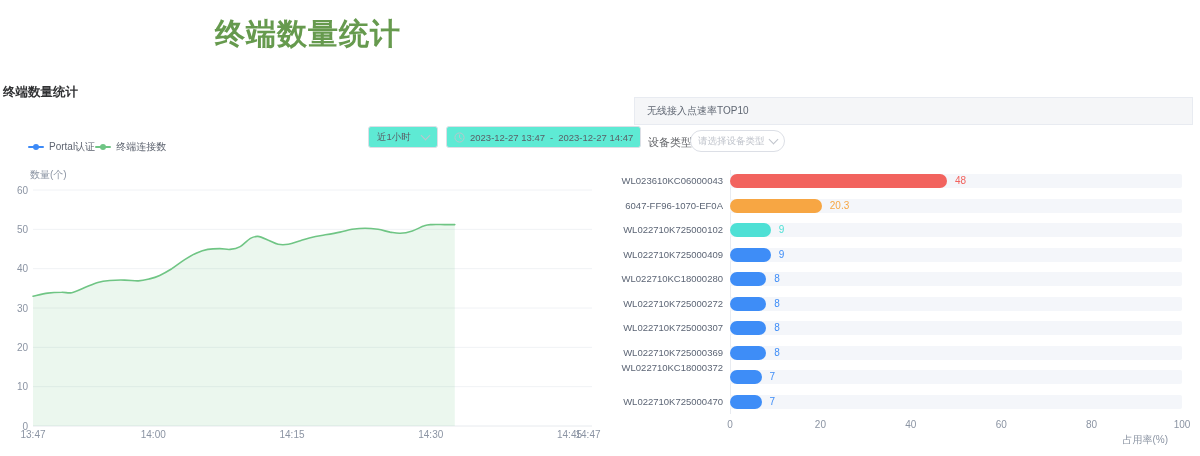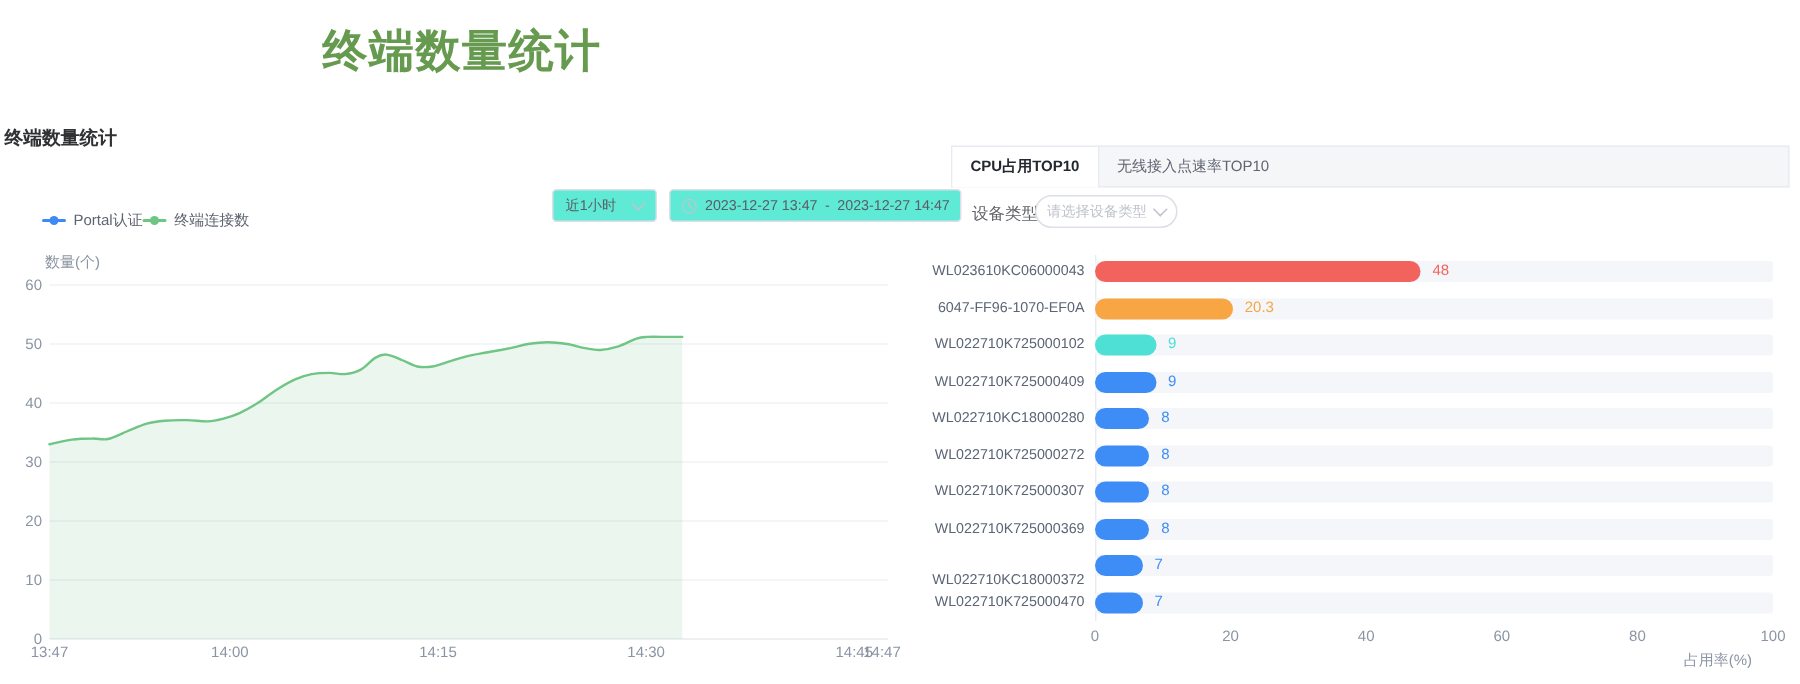--- a/index.html
+++ b/index.html
@@ -110,23 +110,20 @@
       <text x="569.5" y="258" text-anchor="middle" font-size="10" fill="#8b94a3">14:45</text>
       <text x="588" y="258" text-anchor="middle" font-size="10" fill="#8b94a3">14:47</text>
       <path d="M 33 116.19999999999999 C 35.5 115.7,43.0 113.7,47.8 113.1 C 52.6 112.4,57.7 112.3,61.7 112.3 C 65.7 112.2,68.0 113.4,71.8 112.7 C 75.7 111.9,80.5 109.3,84.8 107.5 C 89.1 105.8,93.6 103.6,97.8 102.4 C 101.9 101.3,105.3 100.9,109.8 100.5 C 114.2 100.1,119.8 100.0,124.6 100.1 C 129.4 100.1,134.3 101.1,138.4 100.9 C 142.6 100.7,146.0 99.8,149.6 98.9 C 153.1 98.0,156.0 97.1,159.7 95.4 C 163.4 93.6,167.6 91.3,171.8 88.7 C 175.9 86.0,180.5 82.2,184.7 79.6 C 188.9 77.0,192.9 74.6,196.7 72.9 C 200.6 71.2,204.0 70.1,207.8 69.4 C 211.7 68.7,216.1 68.6,219.8 68.6 C 223.6 68.6,226.6 69.7,230.0 69.4 C 233.4 69.1,236.8 68.5,240.2 66.6 C 243.6 64.8,247.4 60.1,250.4 58.4 C 253.3 56.7,254.8 56.2,257.8 56.4 C 260.7 56.7,264.6 58.6,267.9 60.0 C 271.3 61.3,274.7 63.6,278.1 64.3 C 281.5 65.0,284.6 64.9,288.3 64.3 C 292.0 63.7,296.3 61.9,300.3 60.7 C 304.3 59.6,308.2 58.2,312.4 57.2 C 316.5 56.2,320.7 55.7,325.3 54.8 C 329.9 54.0,335.6 53.0,340.1 52.1 C 344.6 51.2,348.0 50.0,352.1 49.3 C 356.3 48.7,360.8 48.2,365.1 48.2 C 369.4 48.2,373.9 48.7,378.0 49.3 C 382.2 50.0,386.4 51.4,390.1 52.1 C 393.8 52.7,396.5 53.5,400.2 53.3 C 403.9 53.1,408.2 52.2,412.3 50.9 C 416.3 49.7,421.0 46.8,424.3 45.8 C 427.5 44.7,428.3 44.8,431.7 44.6 C 435.1 44.4,440.8 44.6,444.6 44.6 C 448.5 44.6,453.1 44.6,454.8 44.6 L 454.8 246 L 33.0 246 Z" fill="rgba(111,197,132,0.14)" stroke="none"></path>
       <path d="M 33 116.19999999999999 C 35.5 115.7,43.0 113.7,47.8 113.1 C 52.6 112.4,57.7 112.3,61.7 112.3 C 65.7 112.2,68.0 113.4,71.8 112.7 C 75.7 111.9,80.5 109.3,84.8 107.5 C 89.1 105.8,93.6 103.6,97.8 102.4 C 101.9 101.3,105.3 100.9,109.8 100.5 C 114.2 100.1,119.8 100.0,124.6 100.1 C 129.4 100.1,134.3 101.1,138.4 100.9 C 142.6 100.7,146.0 99.8,149.6 98.9 C 153.1 98.0,156.0 97.1,159.7 95.4 C 163.4 93.6,167.6 91.3,171.8 88.7 C 175.9 86.0,180.5 82.2,184.7 79.6 C 188.9 77.0,192.9 74.6,196.7 72.9 C 200.6 71.2,204.0 70.1,207.8 69.4 C 211.7 68.7,216.1 68.6,219.8 68.6 C 223.6 68.6,226.6 69.7,230.0 69.4 C 233.4 69.1,236.8 68.5,240.2 66.6 C 243.6 64.8,247.4 60.1,250.4 58.4 C 253.3 56.7,254.8 56.2,257.8 56.4 C 260.7 56.7,264.6 58.6,267.9 60.0 C 271.3 61.3,274.7 63.6,278.1 64.3 C 281.5 65.0,284.6 64.9,288.3 64.3 C 292.0 63.7,296.3 61.9,300.3 60.7 C 304.3 59.6,308.2 58.2,312.4 57.2 C 316.5 56.2,320.7 55.7,325.3 54.8 C 329.9 54.0,335.6 53.0,340.1 52.1 C 344.6 51.2,348.0 50.0,352.1 49.3 C 356.3 48.7,360.8 48.2,365.1 48.2 C 369.4 48.2,373.9 48.7,378.0 49.3 C 382.2 50.0,386.4 51.4,390.1 52.1 C 393.8 52.7,396.5 53.5,400.2 53.3 C 403.9 53.1,408.2 52.2,412.3 50.9 C 416.3 49.7,421.0 46.8,424.3 45.8 C 427.5 44.7,428.3 44.8,431.7 44.6 C 435.1 44.4,440.8 44.6,444.6 44.6 C 448.5 44.6,453.1 44.6,454.8 44.6" fill="none" stroke="#6fc584" stroke-width="1.6" stroke-linejoin="round" stroke-linecap="round"></path>
     </svg>
 </div>
 
 <div class="panel" id="panel-right">
 
   <div id="tabbar">
-      <div class="tab active">
-        <span>CPU占用TOP10</span>
-      </div>
       <div class="tab">
         <span>无线接入点速率TOP10</span>
       </div>
     </div>
 
   <div id="device-type-label">设备类型</div>
   <div id="device-select">
     <span class="ph">请选择设备类型</span>
     <span class="chev"></span>
   </div>
@@ -159,21 +156,21 @@
       <div class="bar" style="top: 128.8px; width: 36.2px; background: rgb(62, 141, 247);"></div>
       <div class="bar-value" style="top: 128.8px; left: 154.2px; color: rgb(62, 141, 247);">8</div>
       <div class="bar-row-label" style="top: 153.3px;">WL022710K725000307</div>
       <div class="bar-track" style="top: 153.3px;"></div>
       <div class="bar" style="top: 153.3px; width: 36.2px; background: rgb(62, 141, 247);"></div>
       <div class="bar-value" style="top: 153.3px; left: 154.2px; color: rgb(62, 141, 247);">8</div>
       <div class="bar-row-label" style="top: 177.8px;">WL022710K725000369</div>
       <div class="bar-track" style="top: 177.8px;"></div>
       <div class="bar" style="top: 177.8px; width: 36.2px; background: rgb(62, 141, 247);"></div>
       <div class="bar-value" style="top: 177.8px; left: 154.2px; color: rgb(62, 141, 247);">8</div>
-      <div class="bar-row-label" style="top: 212px;">WL022710KC18000372</div>
+      <div class="bar-row-label" style="top: 193px;">WL022710KC18000372</div>
       <div class="bar-track" style="top: 202.4px;"></div>
       <div class="bar" style="top: 202.4px; width: 31.6px; background: rgb(62, 141, 247);"></div>
       <div class="bar-value" style="top: 202.4px; left: 149.6px; color: rgb(62, 141, 247);">7</div>
       <div class="bar-row-label" style="top: 227px;">WL022710K725000470</div>
       <div class="bar-track" style="top: 227px;"></div>
       <div class="bar" style="top: 227px; width: 31.6px; background: rgb(62, 141, 247);"></div>
       <div class="bar-value" style="top: 227px; left: 149.6px; color: rgb(62, 141, 247);">7</div>
       <div class="x-tick" style="left: 90px;">0</div>
       <div class="x-tick" style="left: 180.4px;">20</div>
       <div class="x-tick" style="left: 270.8px;">40</div>

